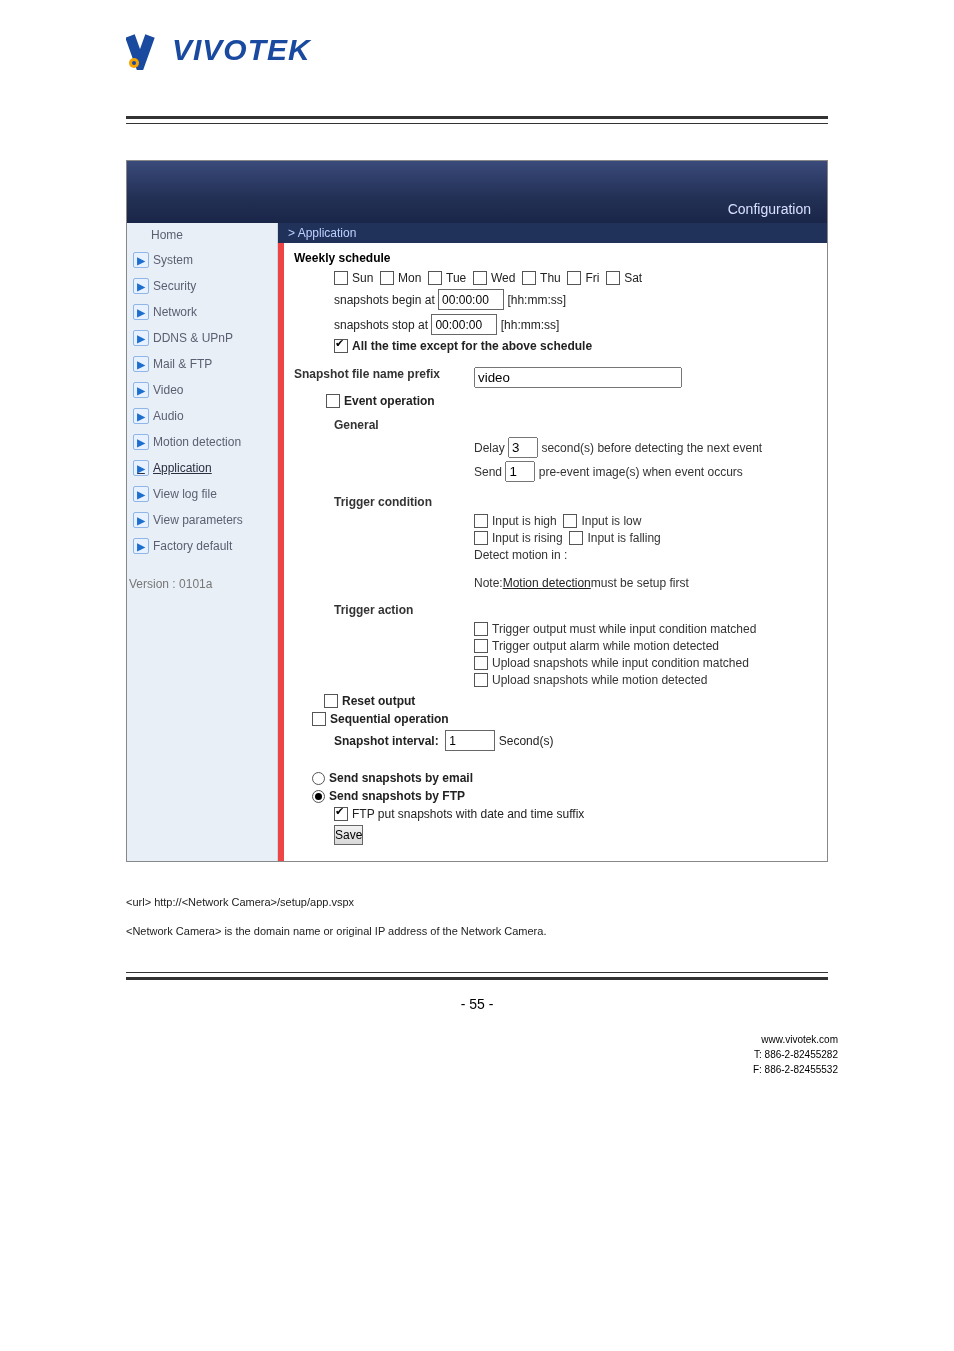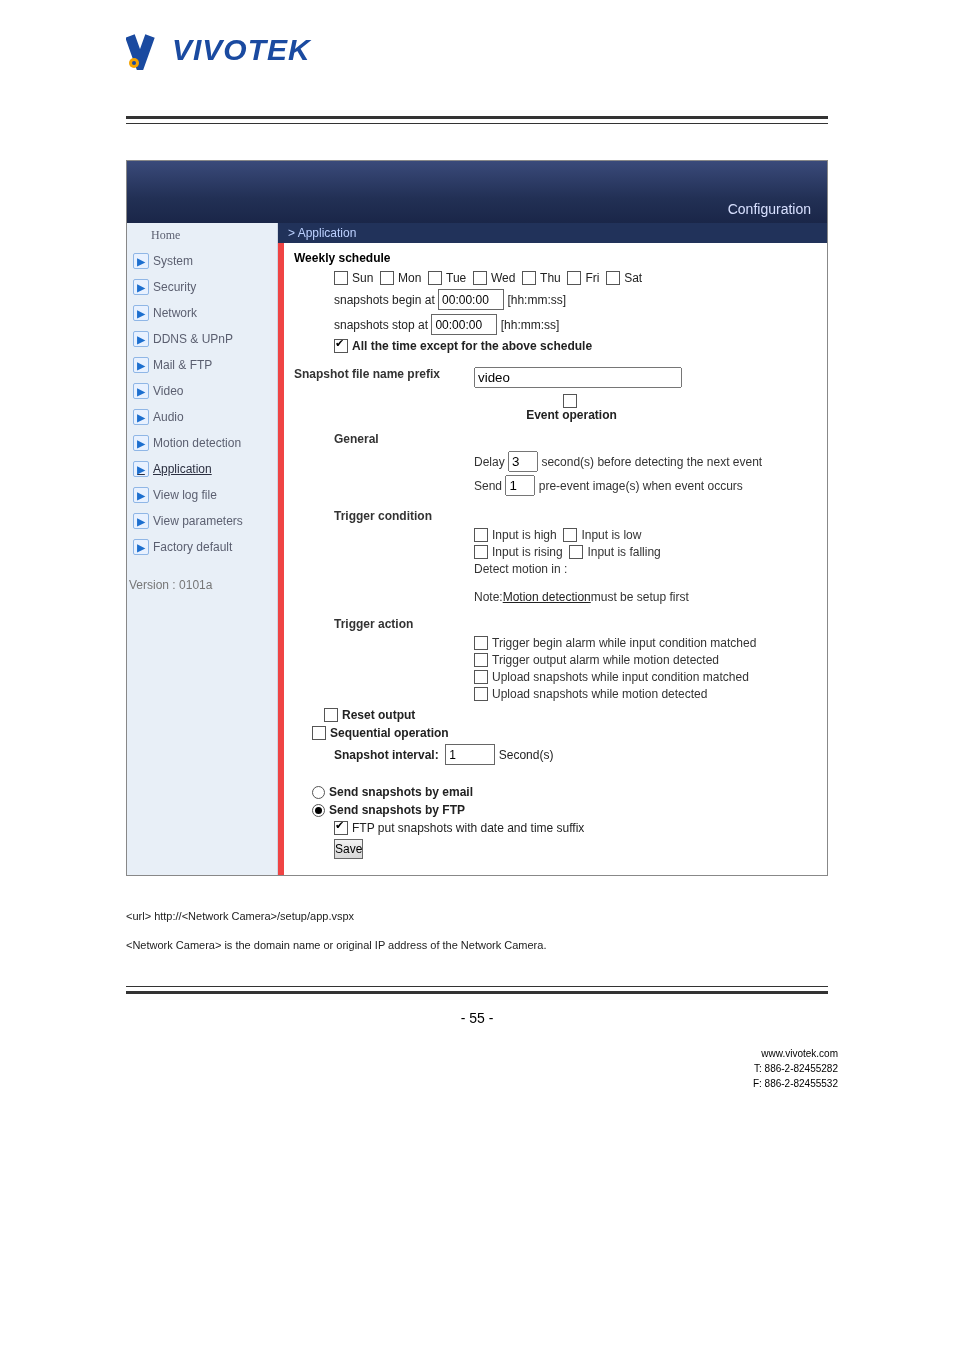--- a/index.html
+++ b/index.html
@@ -83,21 +83,21 @@
   }
   .side-item,.side-home{
     display:flex;
     align-items:center;
     padding:5px 8px 5px 6px;
     color:#5b5f70;
     cursor:pointer;
     font-size:12px;
     white-space:nowrap;
   }
-  .side-home{padding-left:24px;font-family:Liberation Serif, serif;}
+  .side-home{padding-left:24px;}
   .side-item.sel{text-decoration:underline;color:#2b2f40;}
   .side-arrow-icon{
     width:14px;height:14px;
     margin-right:4px;
     display:inline-flex;align-items:center;justify-content:center;
     font-size:10px;color:#1d6fcf;font-weight:bold;
     border:1px solid #8fb6e6;border-radius:2px;background:#e8f1ff;
   }
   .version{
     margin-top:18px;
@@ -333,21 +333,21 @@
 
           <div style="height:10px"></div>
 
           <div class="two-col">
             <div class="lcol">Snapshot file name prefix</div>
             <div class="rcol">
               <input type="text" class="w200" value="video" style="">
             </div>
           </div>
 
-          <div class="row row-noindent" style="margin-left:32px;margin-top:6px;flex-direction:column;">
+          <div class="row row-noindent" style="margin-left:32px;margin-top:6px;">
             <span class="cb"></span>
             <span class="bold">Event operation</span>
           </div>
 
           <div class="sub-section-label">General</div>
 
           <div class="two-col">
             <div class="lcol"></div>
             <div class="rcol">
               <div class="form-line">
@@ -385,21 +385,21 @@
               </div>
             </div>
           </div>
 
           <div class="sub-section-label">Trigger action</div>
           <div class="two-col">
             <div class="lcol"></div>
             <div class="rcol">
               <div class="form-line">
                   <span class="cb"></span>
-                  <span>Trigger begin alarm while input condition matched</span>
+                  <span>Trigger output must while input condition matched</span>
                 </div>
               <div class="form-line">
                   <span class="cb"></span>
                   <span>Trigger output alarm while motion detected</span>
                 </div>
               <div class="form-line">
                   <span class="cb"></span>
                   <span>Upload snapshots while input condition matched</span>
                 </div>
               <div class="form-line">

